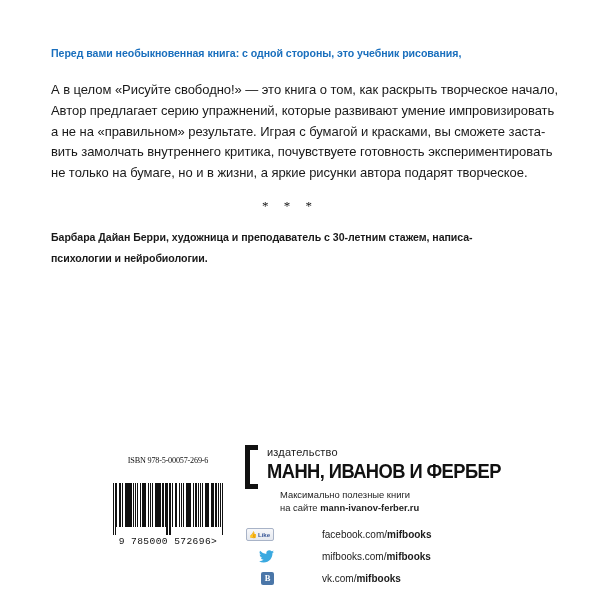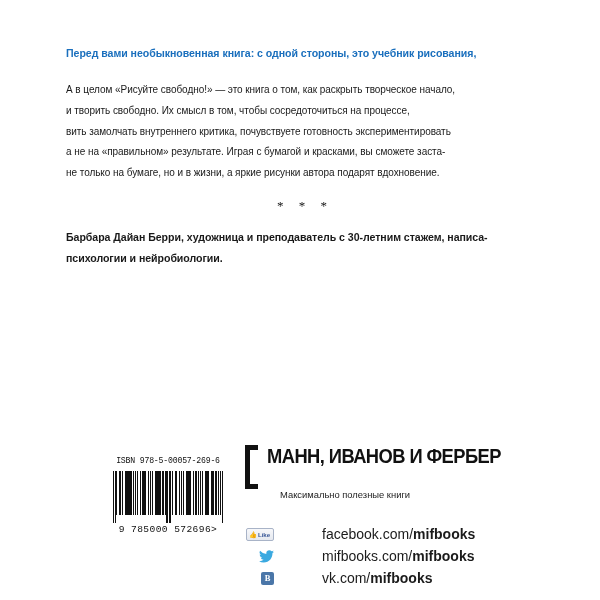--- a/index.html
+++ b/index.html
@@ -19,37 +19,37 @@
 
   .page {
     position: absolute;
     inset: 0;
     background: #fff;
   }
 
   
   .copy {
     position: absolute;
-    left: 66px;
+    left: 51px;
     top: 44px;
     width: 472px;
   }
 
   .lede {
     color: #1a6fbd;
     font-size: 10.6px;
     line-height: 19.5px;
     font-weight: 600;
     letter-spacing: -0.05px;
     margin: 0 0 16px 0;
   }
   .lede .ln { display: block; white-space: nowrap; }
 
   .para {
-    font-size: 10px;
+    font-size: 13px;
     line-height: 20.5px;
     color: #191919;
     margin: 0 0 2px 0;
     letter-spacing: -0.05px;
   }
   .para .ln { display: block; white-space: nowrap; }
 
   .para.p1 { margin-bottom: 1px; }
   .para.p2 { margin-bottom: 0; }
 
@@ -80,25 +80,25 @@
 
   
   .barcode-wrap {
     position: absolute;
     left: 112px;
     top: 16px;
     width: 112px;
     text-align: center;
   }
   .isbn-text {
-    font-family: Liberation Mono, monospace;
+    font-family: Liberation Serif, serif;
     font-size: 8.2px;
     letter-spacing: -0.2px;
     color: #111;
-    margin-bottom: 6px;
+    margin-bottom: 18px;
     white-space: nowrap;
   }
   .bars {
     height: 52px;
     display: flex;
     align-items: stretch;
     justify-content: center;
     gap: 0;
   }
   .bars i {
@@ -176,21 +176,21 @@
     margin-bottom: 2px;
   }
   .sicon {
     width: 34px;
     display: flex;
     justify-content: flex-end;
     align-items: center;
     margin-right: 8px;
   }
   .slabel {
-    font-size: 14px;
+    font-size: 10px;
     color: #1b1b1b;
     white-space: nowrap;
     padding-left: 40px;
   }
   .slabel b { font-weight: bold; }
 
   .fb-like {
     display: inline-flex;
     align-items: center;
     border: 1px solid #a8b3c7;
@@ -230,24 +230,24 @@
 
     <p class="lede">
       <span class="ln">Перед вами необыкновенная книга: с одной стороны, это учебник рисования,</span>
     </p>
 
     <p class="para p1">
       <span class="ln">А в целом «Рисуйте свободно!» — это книга о том, как раскрыть творческое начало,</span>
     </p>
 
     <p class="para p2">
-      <span class="ln">и творить свободно. Их смысл в том, чтобы сосредоточиться на процессе,</span>
+      <span class="ln">Автор предлагает серию упражнений, которые развивают умение импровизировать</span>
+      <span class="ln">а не на «правильном» результате. Играя с бумагой и красками, вы сможете заста-</span>
       <span class="ln">вить замолчать внутреннего критика, почувствуете готовность экспериментировать</span>
-      <span class="ln">а не на «правильном» результате. Играя с бумагой и красками, вы сможете заста-</span>
-      <span class="ln">не только на бумаге, но и в жизни, а яркие рисунки автора подарят вдохновение.</span>
+      <span class="ln">не только на бумаге, но и в жизни, а яркие рисунки автора подарят творческое.</span>
     </p>
 
     <div class="stars">* * *</div>
 
     <p class="para bold">
       <span class="ln">Барбара Дайан Берри, художница и преподаватель с 30-летним стажем, написа-</span>
       <span class="ln">психологии и нейробиологии.</span>
     </p>
 
   </div>
@@ -364,26 +364,28 @@
           <i class="short" style="width: 1.26px;"></i>
           <i style="width: 0.63px; background: transparent;"></i>
           <i style="width: 0.63px;"></i>
         </div>
       <div class="ean-text">9 785000 572696&gt;</div>
     </div>
 
     <div class="publisher">
       <div class="bracket"></div>
       <div class="pub-text">
+        <div class="pub-small">издательство</div>
         <div class="pub-big">МАНН, ИВАНОВ И ФЕРБЕР</div>
       </div>
     </div>
 
     <div class="tagline">
       <div>Максимально полезные книги</div>
+      <div><span>на сайте </span><b>mann-ivanov-ferber.ru</b></div>
     </div>
 
     <div class="social">
 
       <div class="srow">
         <span class="sicon">
           <span class="fb-like">
               <span class="thumb">👍</span>
               <span>Like</span>
             </span>

